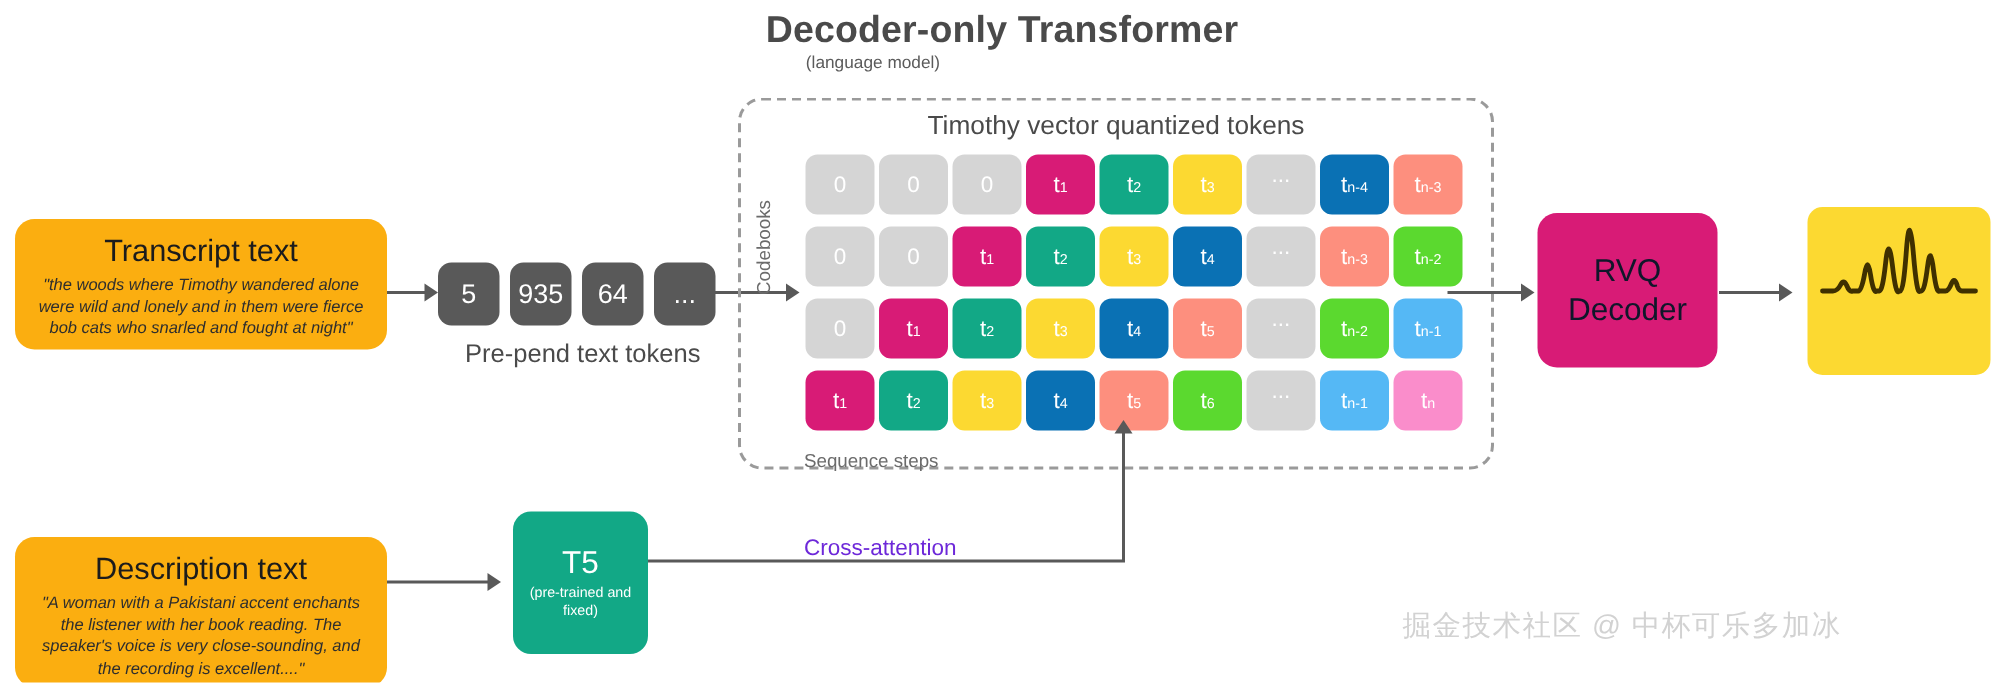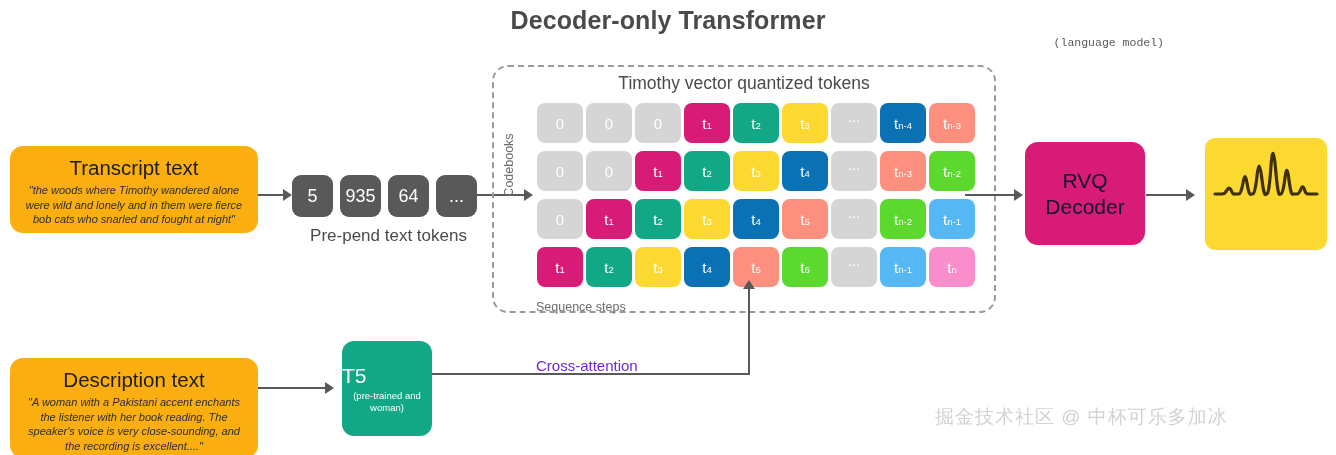--- a/index.html
+++ b/index.html
@@ -14,22 +14,22 @@
   .abs { position: absolute; }
 
   
   #title {
     left: 0; top: 6px; width: 1336px;
     text-align: center;
     font-size: 25px; color: #4a4a4a; letter-spacing: .1px; font-weight: bold;
   }
   #subtitle {
     left: 0; top: 36px; width: 1164px;
-    text-align: right;
-    font-size: 11.5px; color: #5b5b5b; font-family: Liberation Mono, monospace;
+    text-align: center;
+    font-size: 11.5px; color: #5b5b5b;
   }
 
   
   .card-orange {
     background: #FBAE10;
     border-radius: 13px;
     text-align: center;
     padding: 10px 8px 12px;
   }
   .card-orange .card-title {
@@ -92,21 +92,21 @@
   #seqsteps-label {
     left: 536px; top: 300px;
     font-size: 12.5px; color: #6b6b6b;
   }
 
   
   #t5-box {
     left: 342px; top: 341px; width: 90px; height: 95px;
     background: #12A886; border-radius: 12px;
     display: flex; flex-direction: column;
-    align-items: flex-start; justify-content: center;
+    align-items: center; justify-content: center;
     color: #ffffff; text-align: center;
   }
   #t5-name { font-size: 21px; margin-bottom: 2px; }
   #t5-note { font-size: 9.5px; line-height: 1.2; }
 
   #cross-attention-label {
     left: 536px; top: 357px;
     font-size: 15px; color: #6d28d9;
   }
 
@@ -228,21 +228,21 @@
     </div>
 
   <div class="abs" id="codebooks-label">Codebooks</div>
   <div class="abs" id="seqsteps-label">Sequence steps</div>
 
   <div class="abs line hline" style="left:965px; top:194px; width:52px;"></div>
   <div class="abs arrowhead" style="left:1014px; top:189px;"></div>
 
   <div class="abs" id="t5-box">
     <div id="t5-name">T5</div>
-    <div id="t5-note">(pre-trained and woman)</div>
+    <div id="t5-note">(pre-trained and fixed)</div>
   </div>
 
   <div class="abs line hline" style="left:258px; top:387px; width:68px;"></div>
   <div class="abs arrowhead" style="left:325px; top:382px;"></div>
 
   <div class="abs line hline" style="left:432px; top:373px; width:318px;"></div>
   <div class="abs line vline" style="left:748px; top:288px; height:86px;"></div>
   <div class="abs arrowhead up" style="left:743px; top:280px;"></div>
   <div class="abs" id="cross-attention-label">Cross-attention</div>
 

